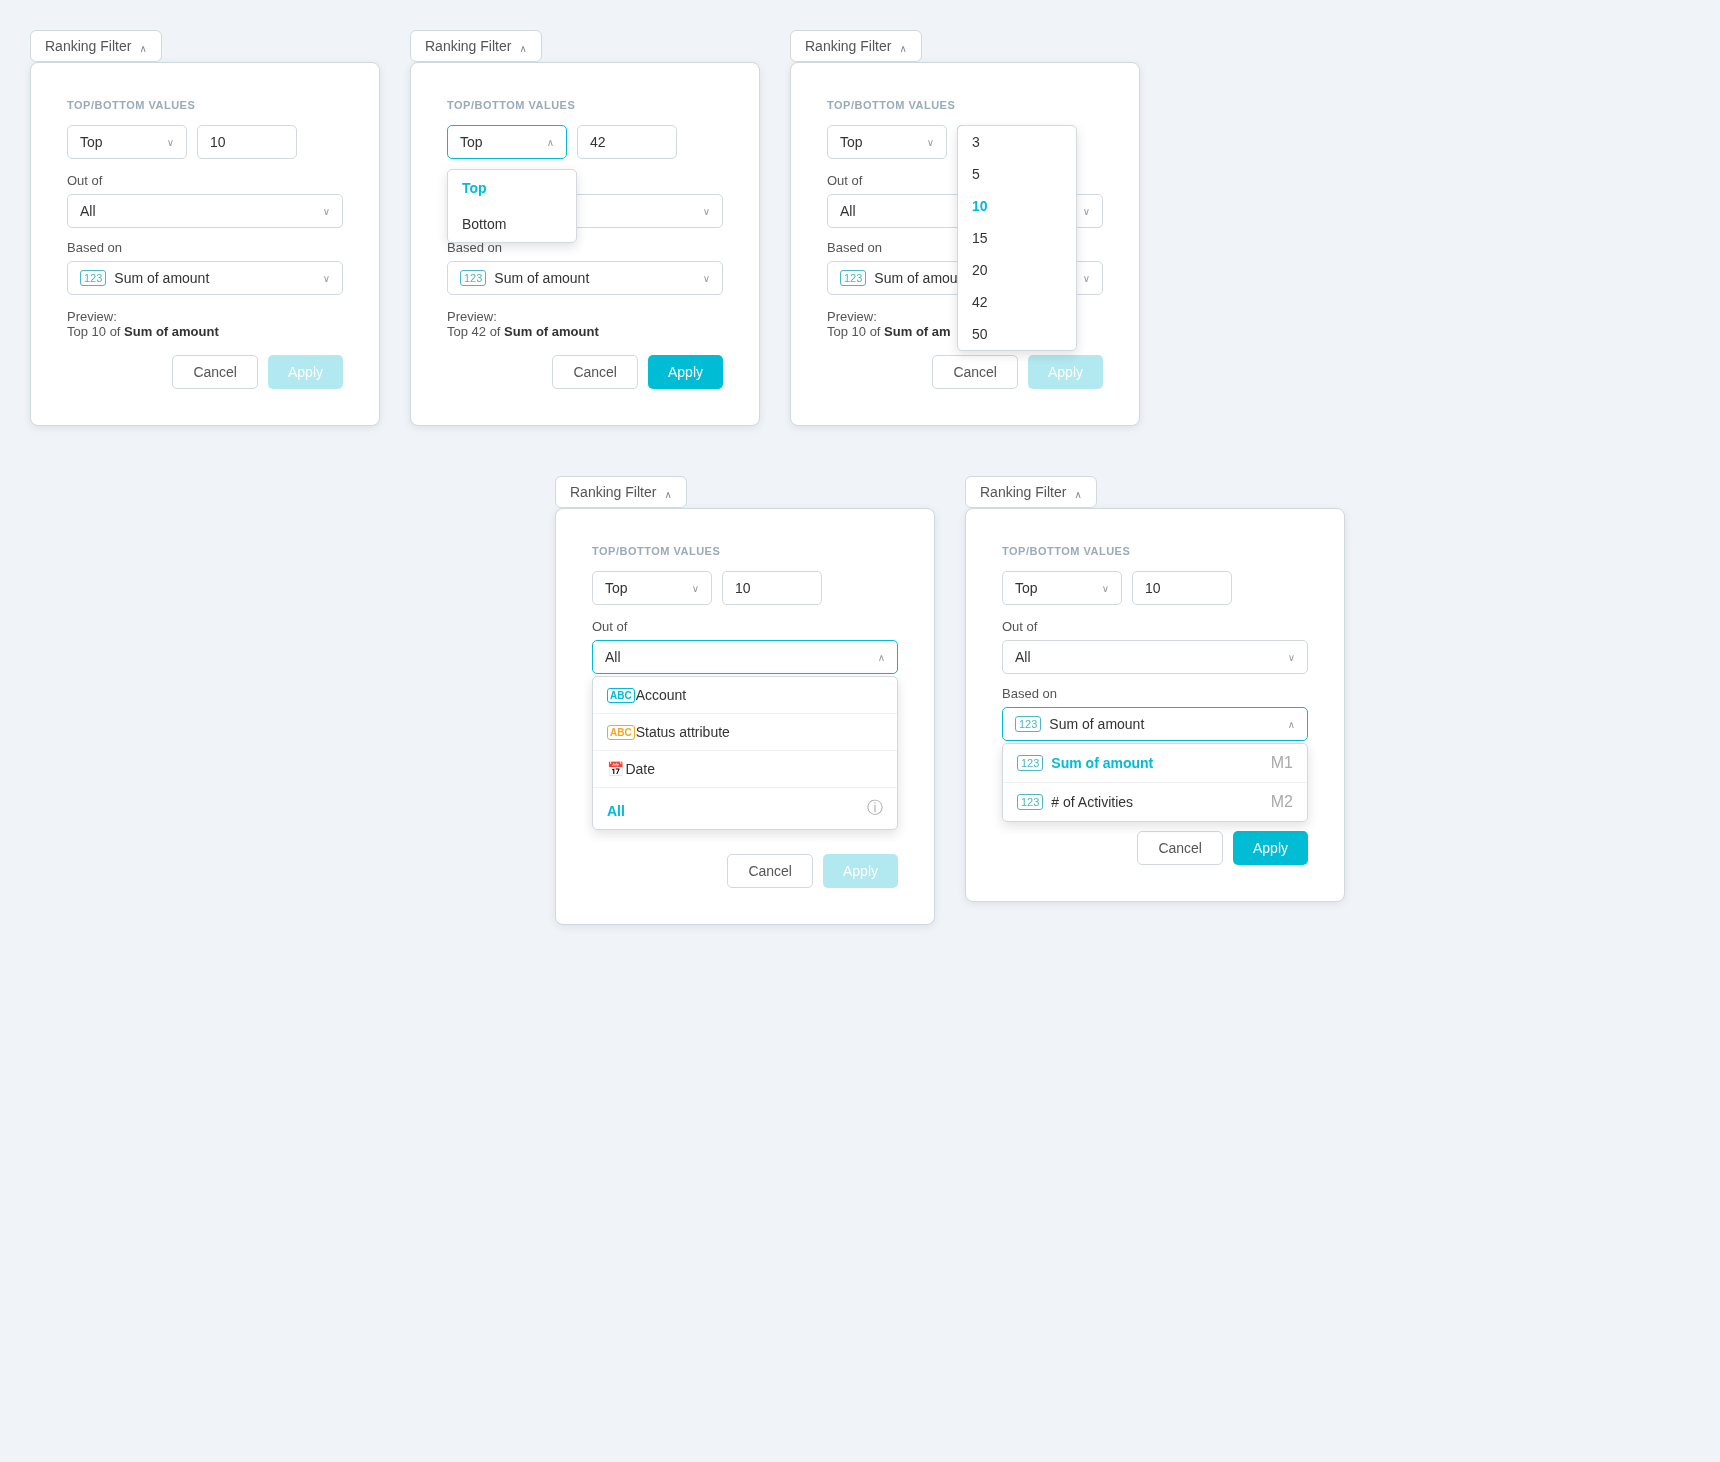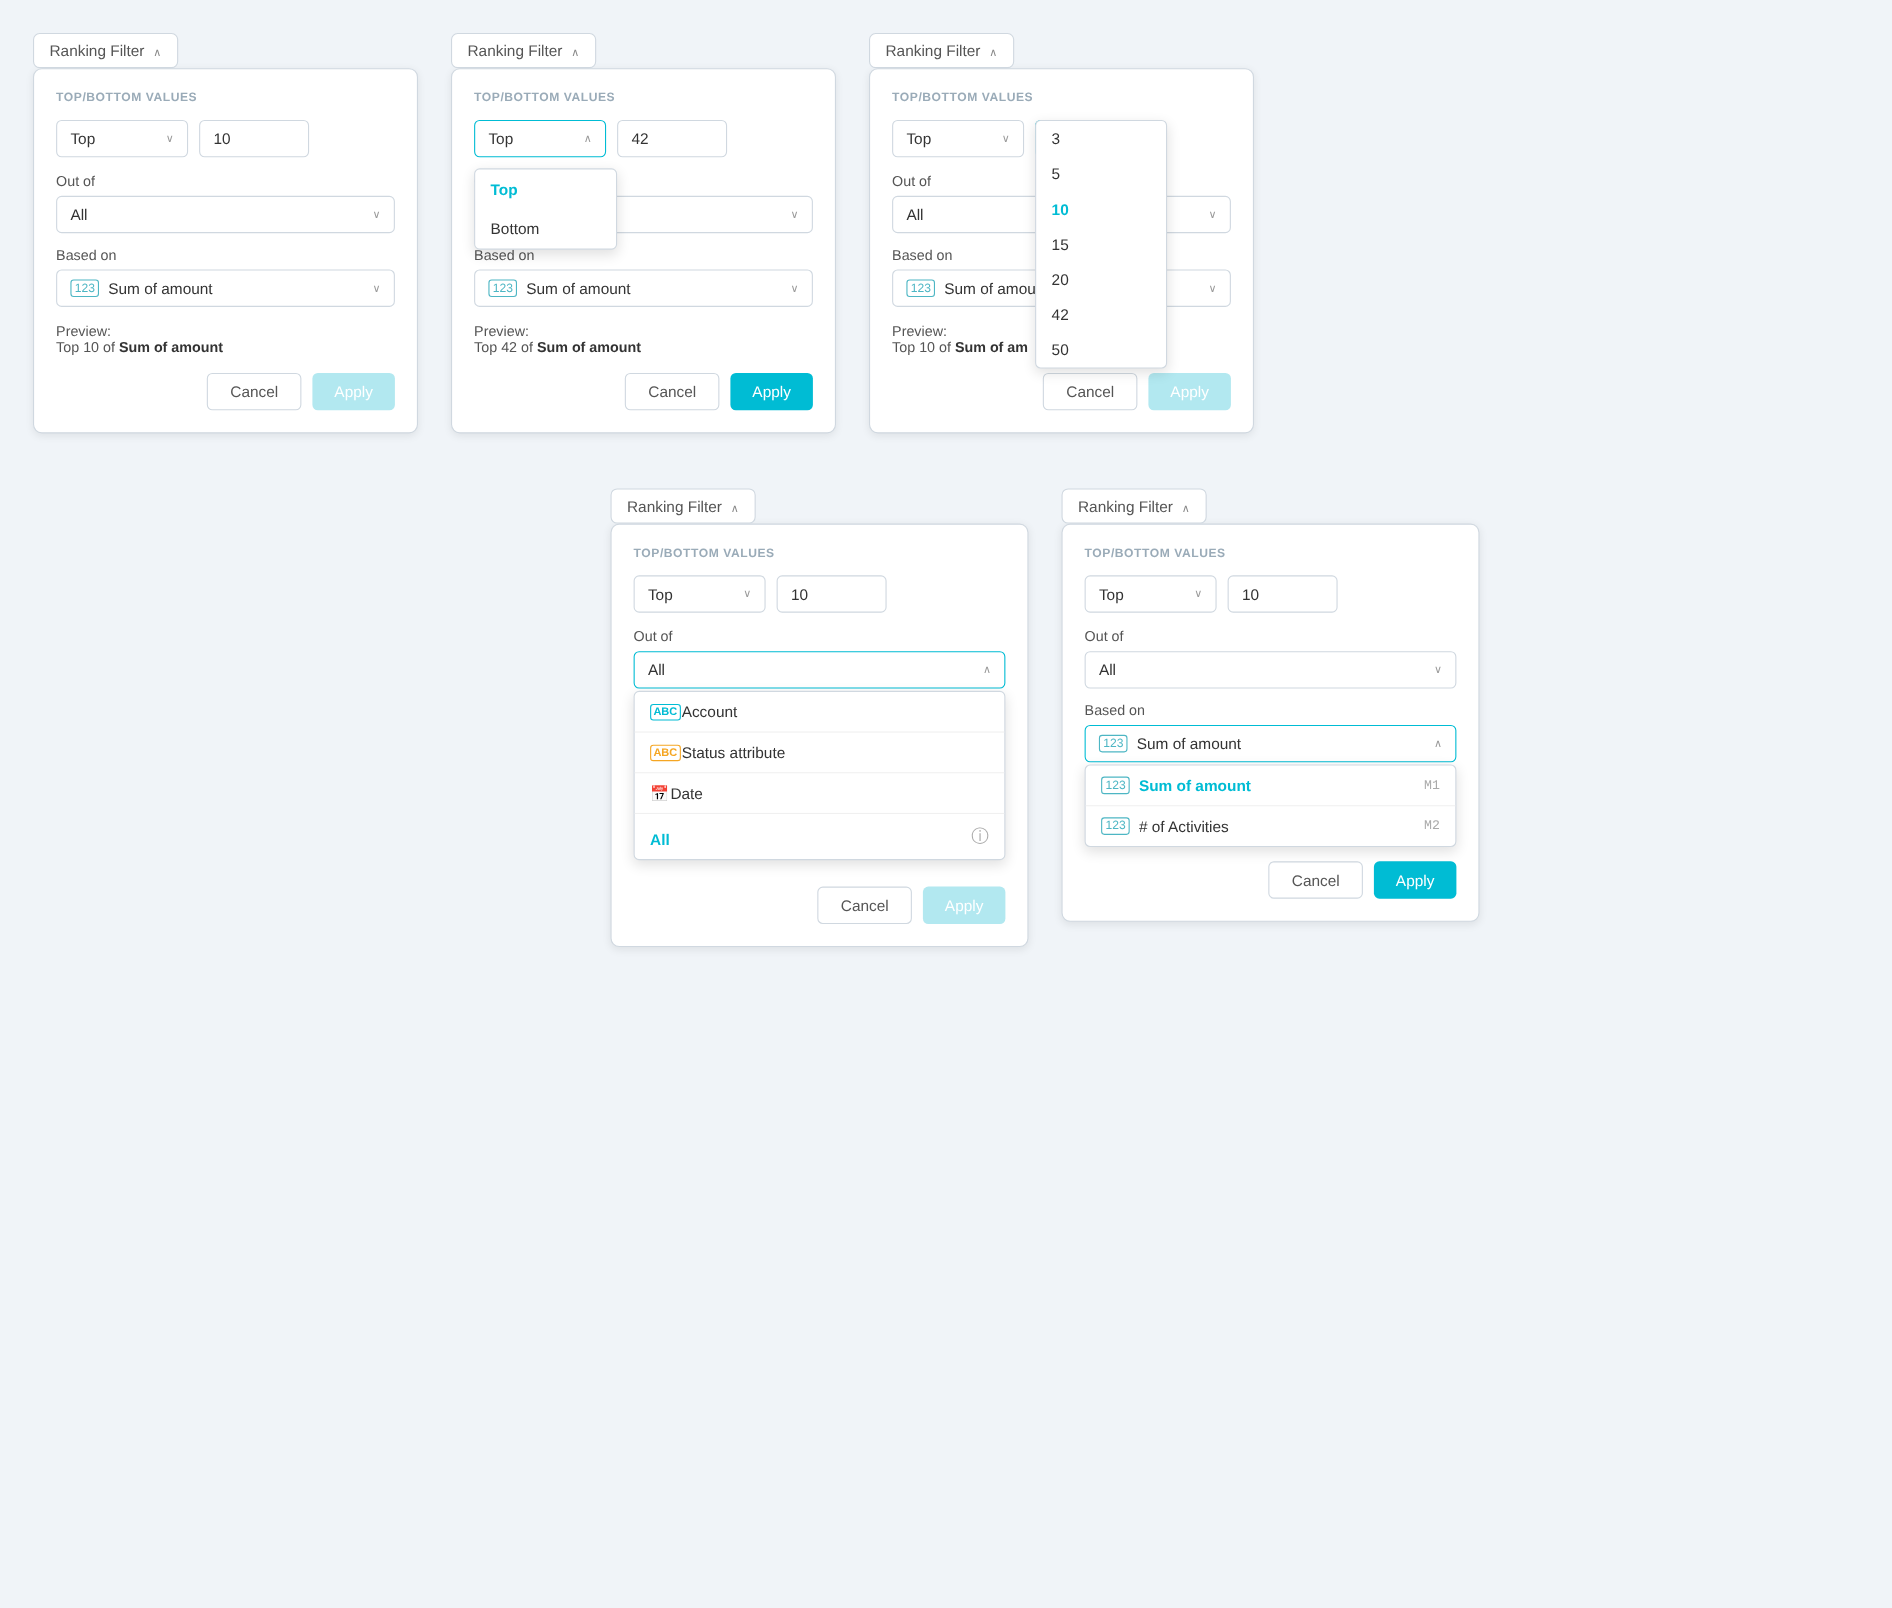--- a/index.html
+++ b/index.html
@@ -50,21 +50,21 @@
 
     .ranking-filter-btn .chevron {
       font-size: 10px;
       color: #888;
     }
 
     .card {
       background: white;
       border: 1px solid #d0d8e0;
       border-radius: 8px;
-      padding: 20px;
+      padding: 36px;
       width: 350px;
       box-shadow: 0 2px 8px rgba(0,0,0,0.08);
       position: relative;
     }
 
     .card.wide {
       width: 380px;
     }
 
     .card.overflow-visible {
@@ -364,23 +364,22 @@
       border-bottom: none;
     }
 
     .basedon-item.selected .item-label {
       color: #00bcd4;
       font-weight: 600;
     }
 
     .item-measure {
       margin-left: auto;
-      font-size: 12px;
+      font-size: 16px;
       color: #aaa;
-      font-family: Liberation Mono, monospace;
     }
 
     .outof-wrapper {
       position: relative;
     }
 
     .basedon-wrapper {
       position: relative;
     }
   </style>

